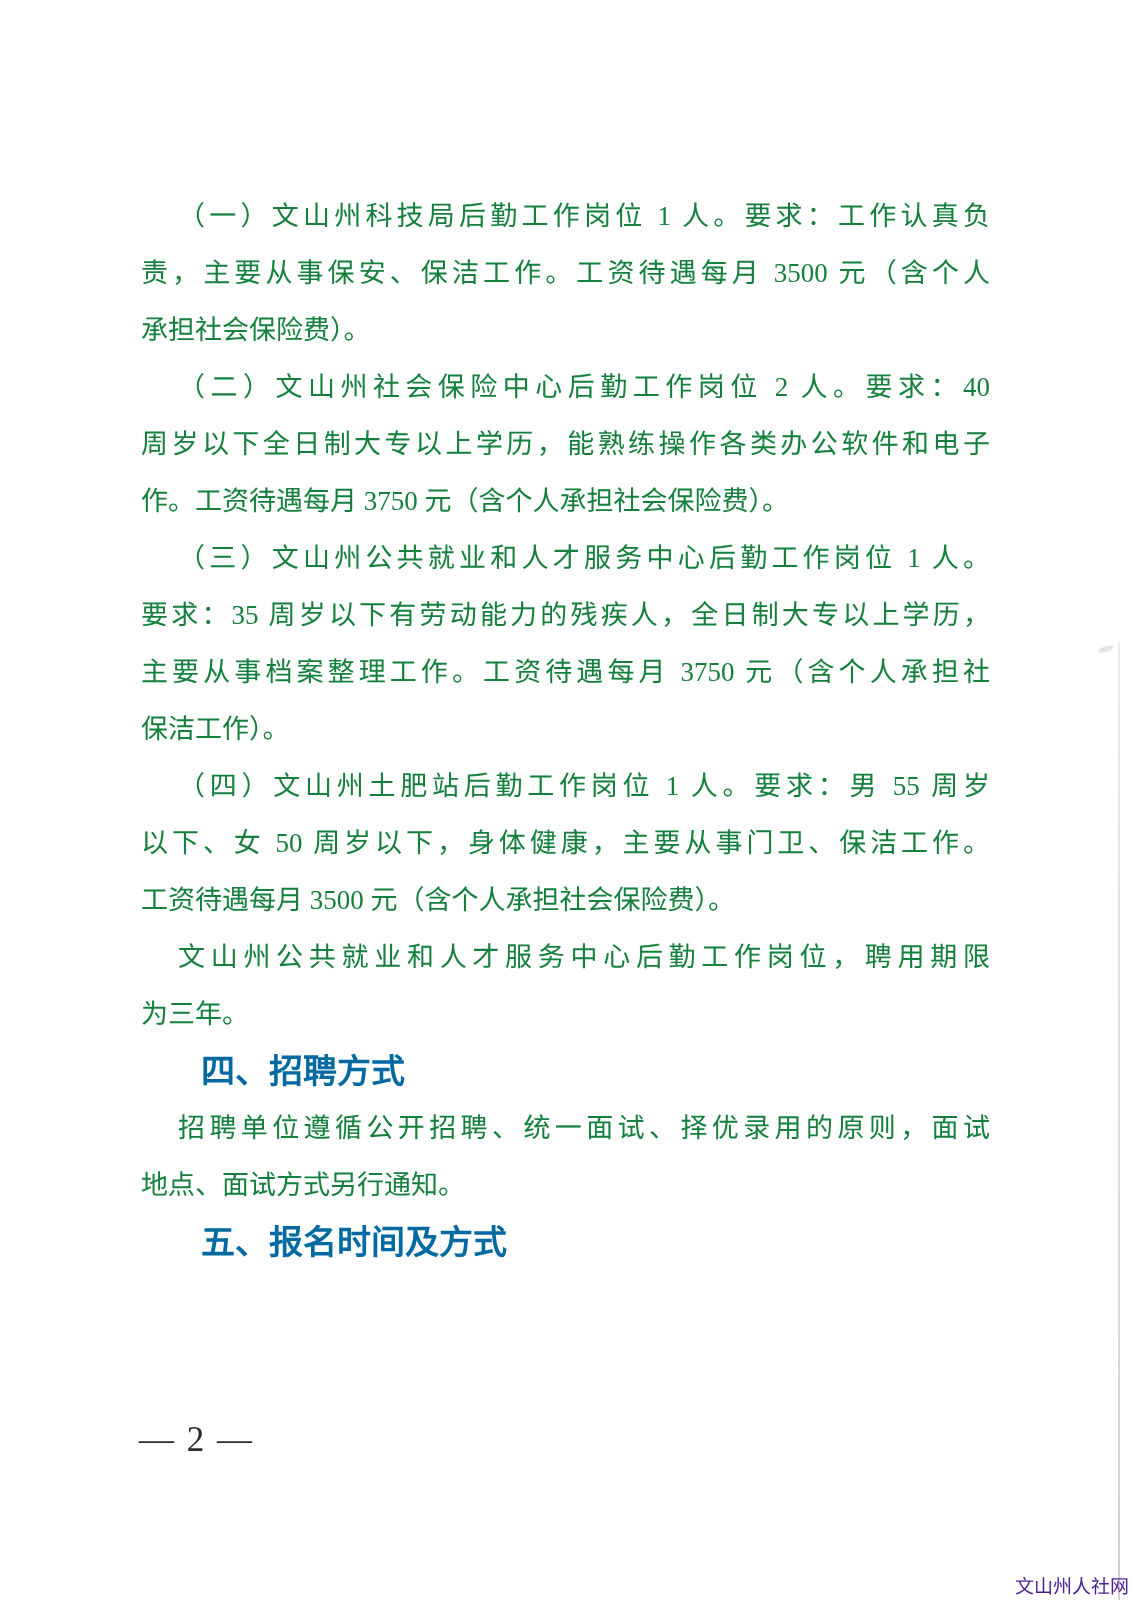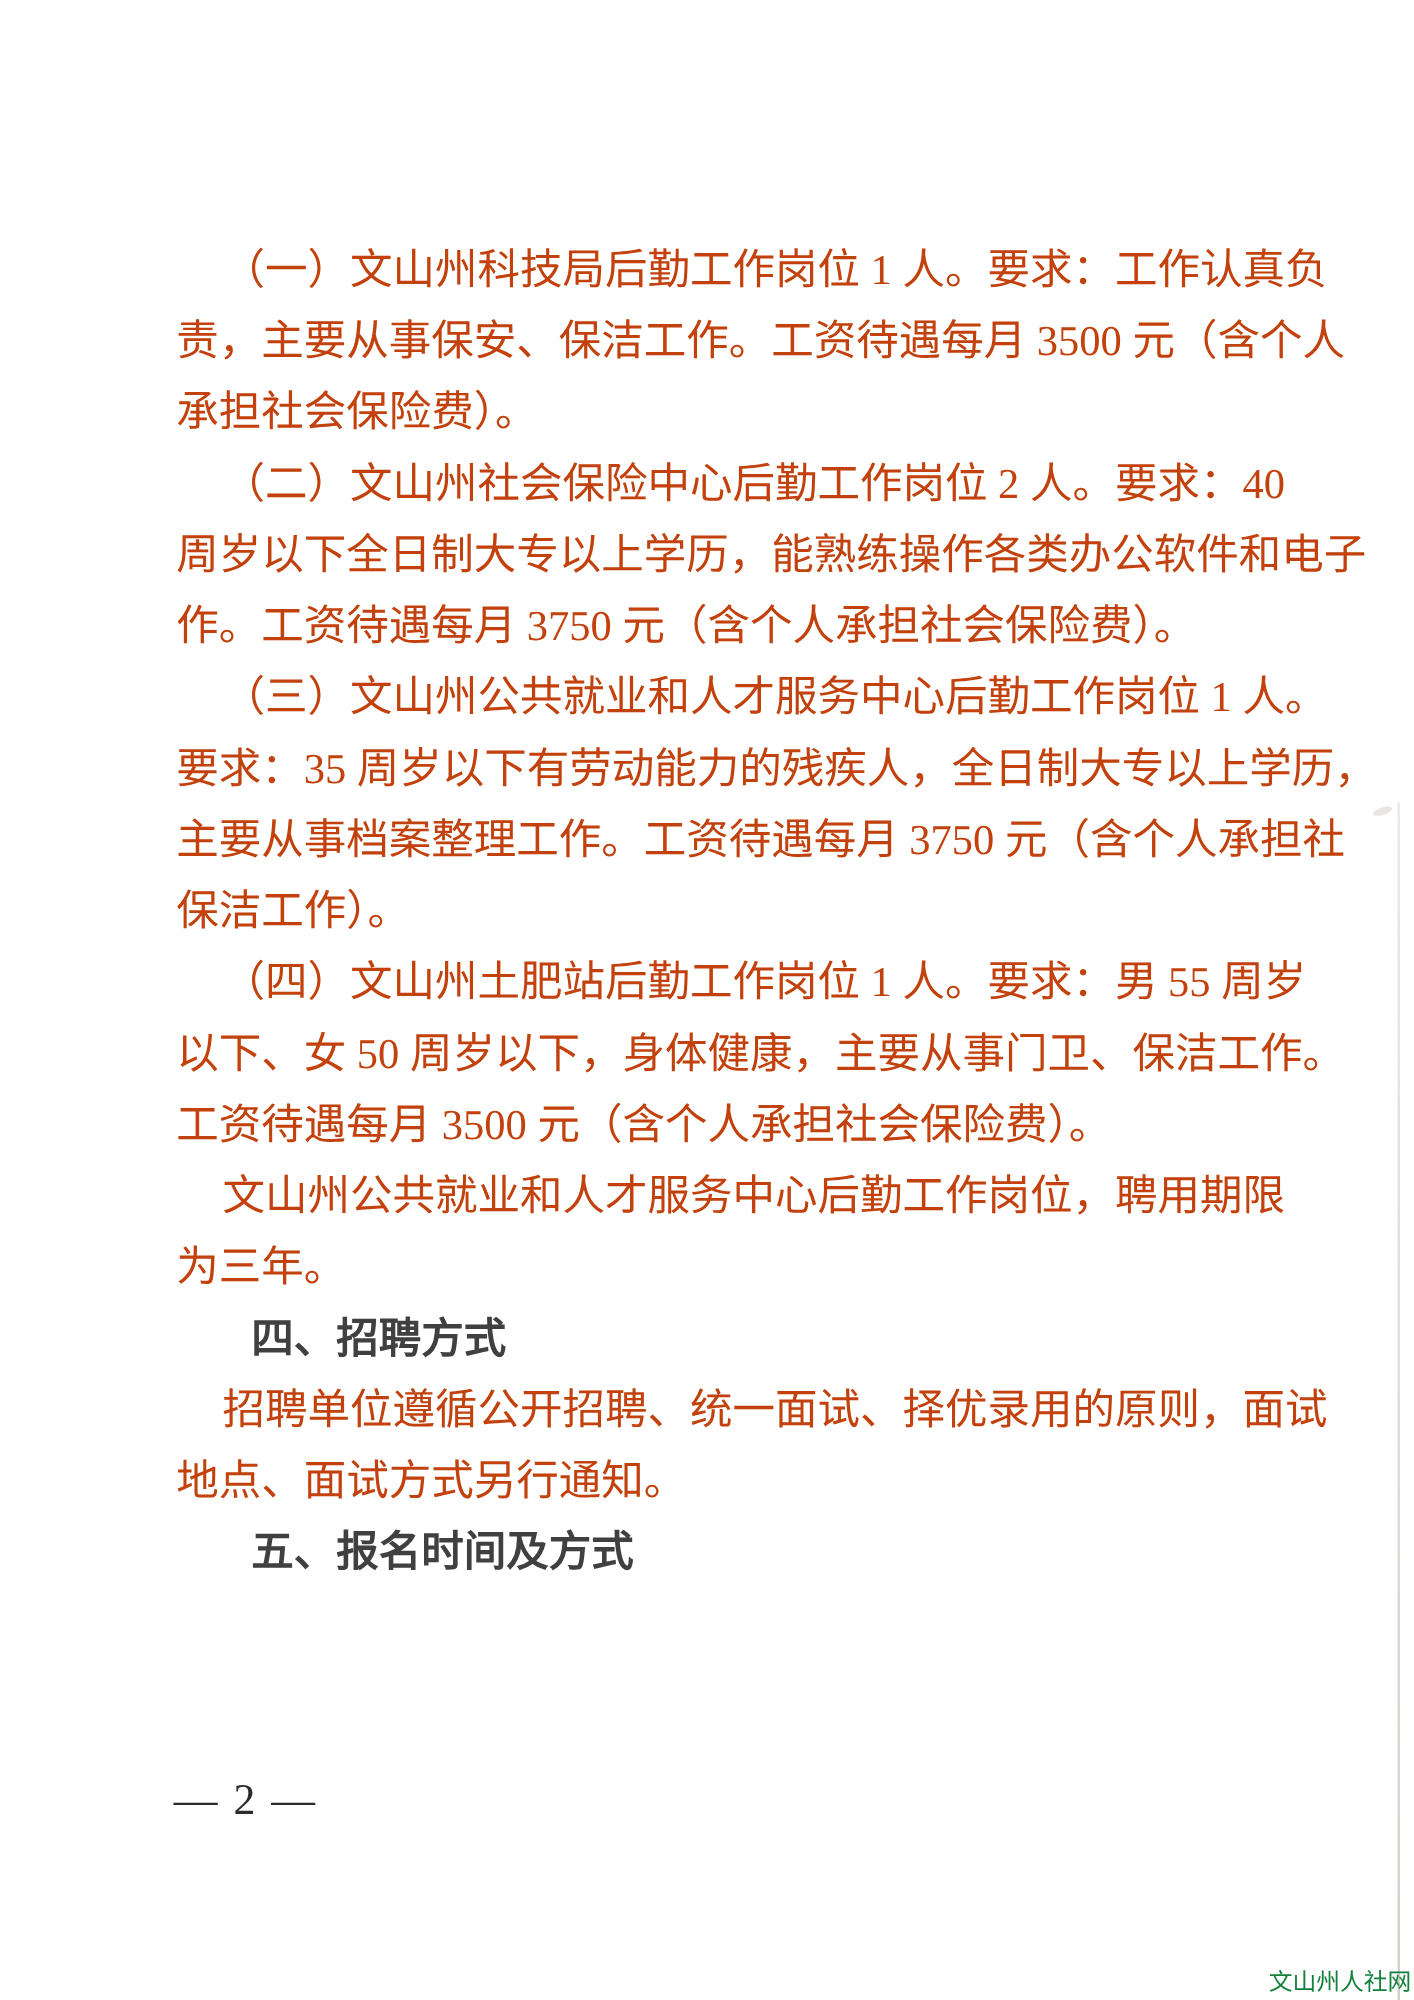--- a/index.html
+++ b/index.html
@@ -19,40 +19,40 @@
   }
   .content {
     position: absolute;
     left: 141px;
     top: 188px;
     width: 849px;
   }
   .line {
     height: 57px;
     line-height: 57px;
-    font-size: 34px;
-    color: #c2410c;
+    font-size: 27px;
+    color: #15803d;
     text-align: justify;
     text-align-last: justify;
     white-space: nowrap;
     overflow: visible;
   }
   .line.first {
     text-indent: 37px;
   }
   .line.para-end {
     text-align: left;
     text-align-last: left;
   }
   .heading {
     height: 57px;
     line-height: 57px;
     font-size: 34px;
     font-weight: 700;
-    color: #404040;
+    color: #0369a1;
     text-indent: 60px;
     font-family: "Liberation Sans", "DejaVu Sans", sans-serif;
     text-align: left;
   }
   .footer {
     position: absolute;
     left: 139px;
     top: 1412px;
     height: 56px;
     line-height: 56px;
@@ -77,21 +77,21 @@
     background: #e9e6e1;
     border-radius: 50%;
     transform: rotate(-18deg);
   }
   .watermark {
     position: absolute;
     right: 2px;
     bottom: 2px;
     font-size: 19px;
     line-height: 22px;
-    color: #15803d;
+    color: #4c1d95;
     letter-spacing: 0px;
     font-family: "Liberation Serif", "DejaVu Serif", serif;
   }
 </style>
 </head>
 <body>
 
 <div class="page">
 
   <div class="content">

